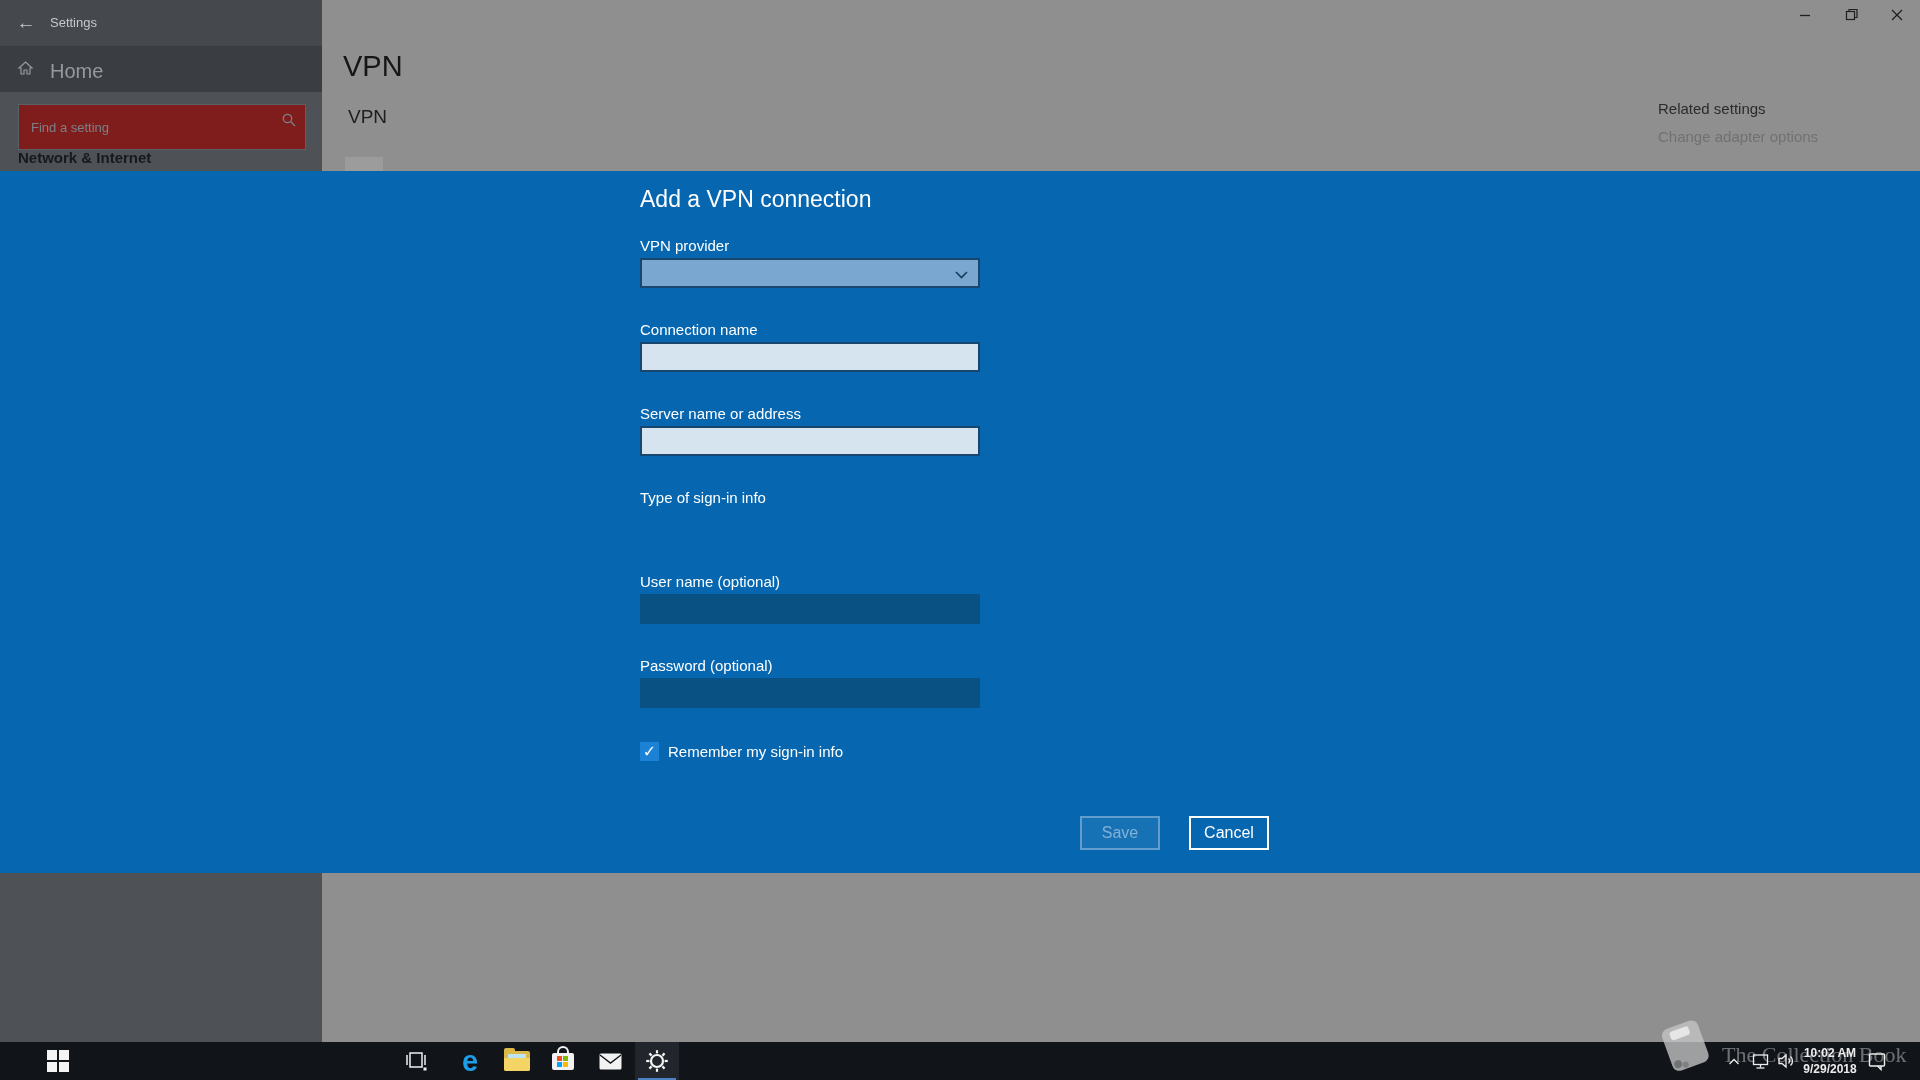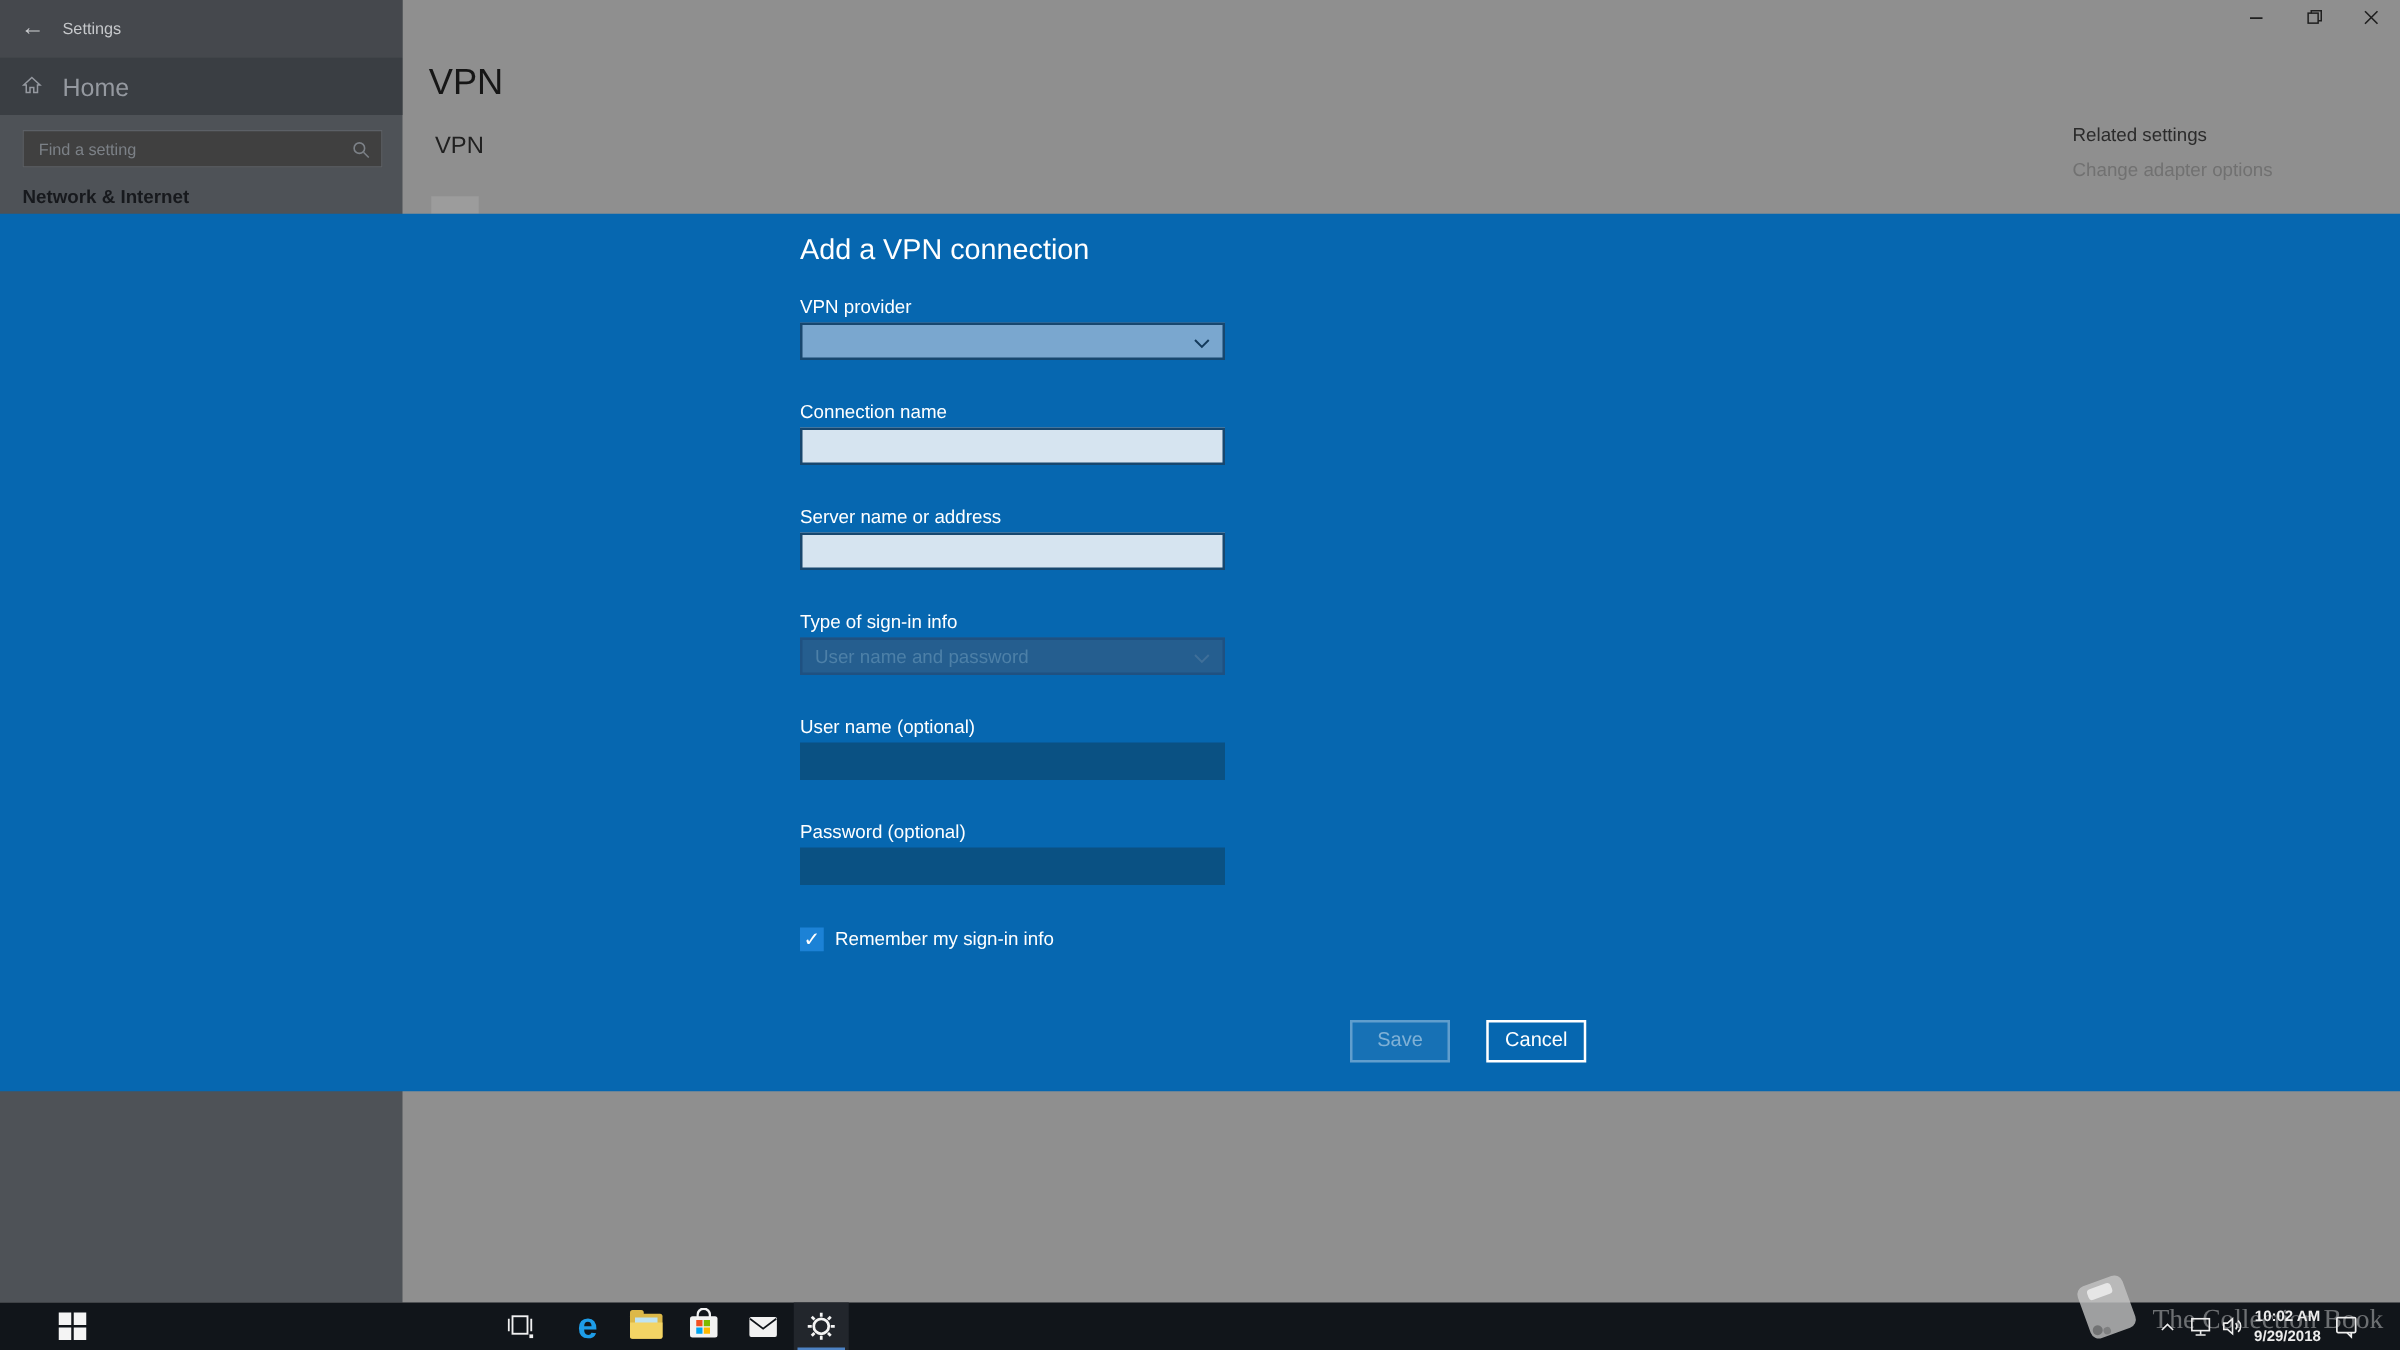--- a/index.html
+++ b/index.html
@@ -10,21 +10,21 @@
 
   
   #sidebar { left:0; top:0; width:322px; height:1042px; background:#4e5257; }
   #titlebar-strip { left:0; top:0; width:322px; height:46px; background:#45484d; }
   #back-btn { left:12px; top:10px; width:28px; height:26px; color:#c9cbce; font-size:19px;
               line-height:26px; text-align:center; cursor:pointer; }
   #win-title { left:50px; top:15px; font-size:13px; color:#c6c8cb; }
   #home-row { left:0; top:46px; width:322px; height:46px; background:#3a3e43; cursor:pointer; }
   #home-icon { left:17px; top:14px; }
   #home-label { left:50px; top:14px; font-size:20px; color:#9599a0; }
-  #find-box { left:18px; top:104px; width:288px; height:30px; background:#404040;
+  #find-box { left:18px; top:104px; width:288px; height:46px; background:#7f1d1d;
               border:1px solid #5c6066; }
   #find-input { position:absolute; left:0; top:0; width:100%; height:100%; background:transparent;
                 border:none; outline:none; padding:0 30px 0 12px; font-size:13px; color:#aeb2b8;
                 font-family:inherit; }
   #find-input::placeholder { color:#7c8187; opacity:1; }
   #find-search-icon { right:8px; top:7px; position:absolute; }
   #sidebar-category { left:18px; top:149px; font-size:15px; font-weight:bold; color:#17191d; }
 
   #page-title { left:343px; top:50px; font-size:29px; color:#161616; }
   #page-section { left:348px; top:106px; font-size:19px; color:#202020; }
@@ -181,26 +181,20 @@
   <div class="fld tbox" style="top:171px">
     <input value="" style="">
   </div>
 
   <div class="fld-label" style="top:234px">Server name or address</div>
   <div class="fld tbox" style="top:255px">
     <input value="" style="">
   </div>
 
   <div class="fld-label" style="top:318px">Type of sign-in info</div>
-  <div class="fld combo disabled" style="top:339px">
-    <span class="combo-value">User name and password</span>
-    <svg width="13" height="8" viewBox="0 0 13 8">
-      <polyline points="1,1 6.5,6.5 12,1" fill="none" stroke="#3f6f99" stroke-width="1.6"></polyline>
-      </svg>
-  </div>
 
   <div class="fld-label" style="top:402px">User name (optional)</div>
   <div class="fld tbox disabled" style="top:423px"></div>
 
   <div class="fld-label" style="top:486px">Password (optional)</div>
   <div class="fld tbox disabled" style="top:507px"></div>
 
   <div id="chk-row">
     <span id="chk-box">✓</span>
     <span id="chk-label">Remember my sign-in info</span>

